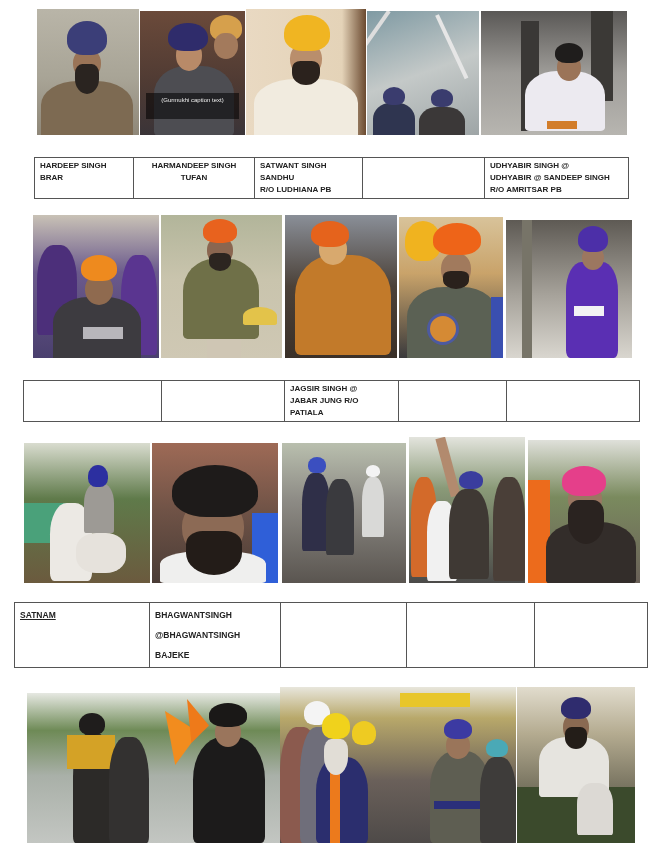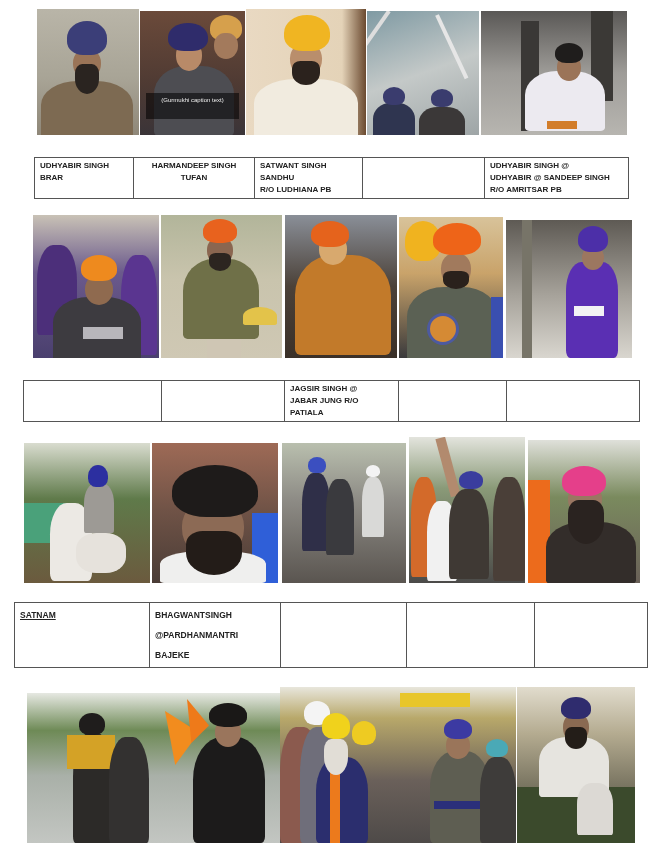--- a/index.html
+++ b/index.html
@@ -63,21 +63,21 @@
   <div class="fig" style="left:110px;top:0;width:22px;height:90px;background:#3b3936;"></div>
   <div class="body" style="left:44px;top:60px;width:80px;height:60px;background:#eceaf0;"></div>
   <div class="face" style="left:76px;top:44px;width:24px;height:26px;background:#9b7458;"></div>
   <div class="turban" style="left:74px;top:32px;width:28px;height:20px;background:#1f1d1c;"></div>
   <div class="fig" style="left:66px;top:110px;width:30px;height:8px;background:#d27d2a;"></div>
 </div>
 
 <table class="names" id="t1" style="left:34px;top:157px;width:595px;height:42px;">
   <tbody>
       <tr>
-    <td style="width:88px;">UDHYABIR SINGH
+    <td style="width:88px;">HARDEEP SINGH
 BRAR</td>
     <td class="center" style="width:110px;">HARMANDEEP SINGH
 TUFAN</td>
     <td style="width:97px;">SATWANT SINGH
 SANDHU
 R/O LUDHIANA PB</td>
     <td style="width:111px;"></td>
     <td>UDHYABIR SINGH @
 UDHYABIR @ SANDEEP SINGH
 R/O AMRITSAR PB</td>
@@ -190,21 +190,21 @@
   <div class="face" style="left:40px;top:44px;width:34px;height:32px;background:#9a7762;"></div>
   <div class="beard" style="left:40px;top:60px;width:36px;height:44px;background:#2a2320;"></div>
   <div class="turban" style="left:34px;top:26px;width:44px;height:30px;background:#e53f8a;"></div>
 </div>
 
 <table class="names" id="t3" style="left:14px;top:602px;width:634px;height:66px;">
   <tbody>
       <tr>
     <td style="width:124px;text-decoration:underline;">SATNAM</td>
     <td style="width:120px;">BHAGWANTSINGH
-@PARDHANMANTRI
+@BHAGWANTSINGH
 BAJEKE</td>
     <td style="width:115px;"></td>
     <td style="width:117px;"></td>
     <td></td>
   </tr>
 </tbody>
   </table>
 
 <div class="photo" style="left:27px;top:693px;width:253px;height:150px;">
   <div class="bg" style="background:linear-gradient(#e6e8e2 0%,#6e8a56 25%,#a9b0a8 55%,#c3c6c2 100%);"></div>

